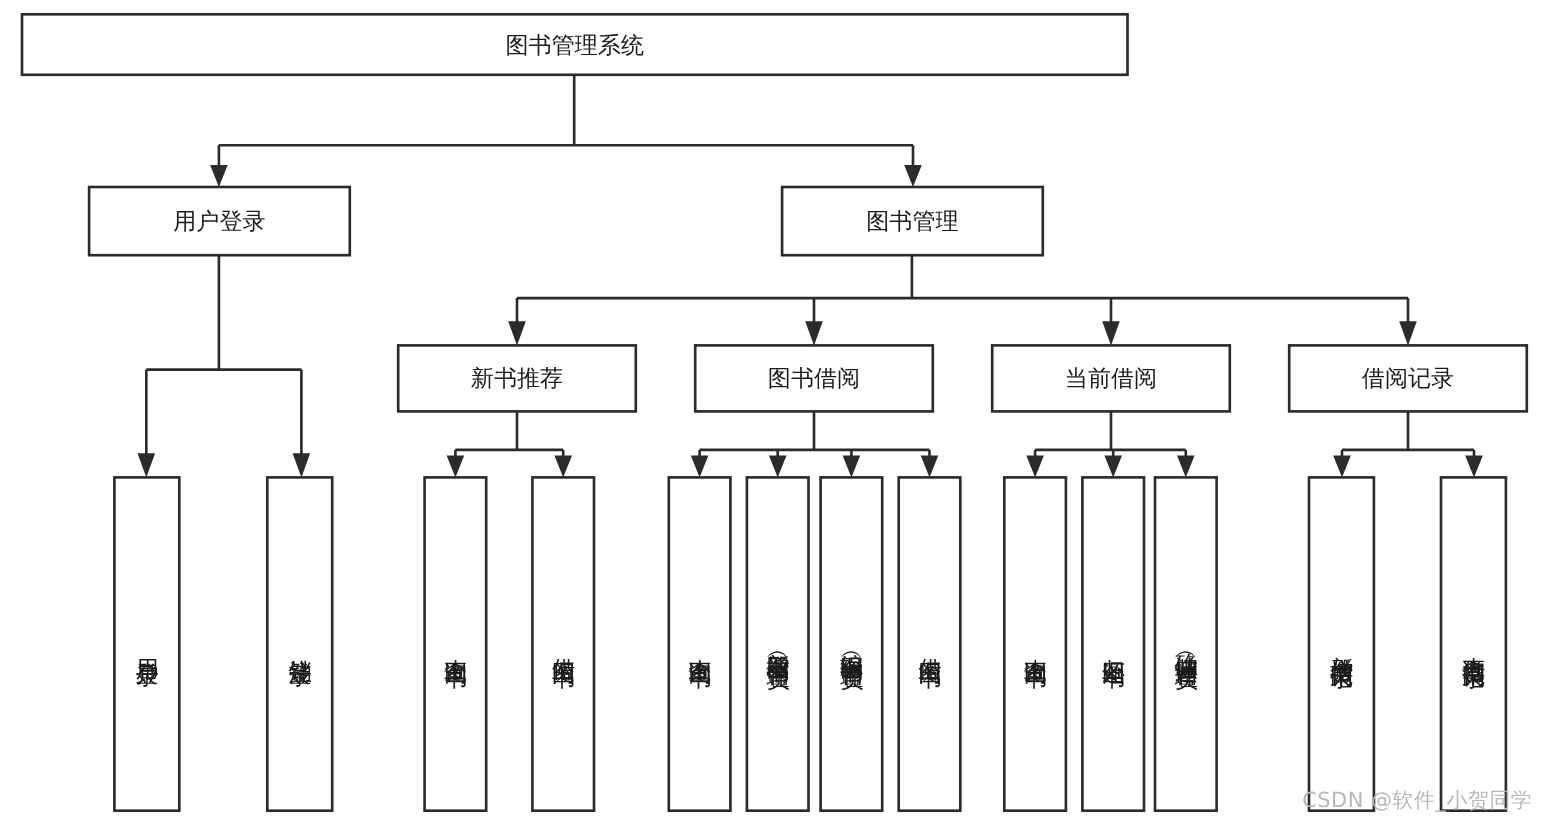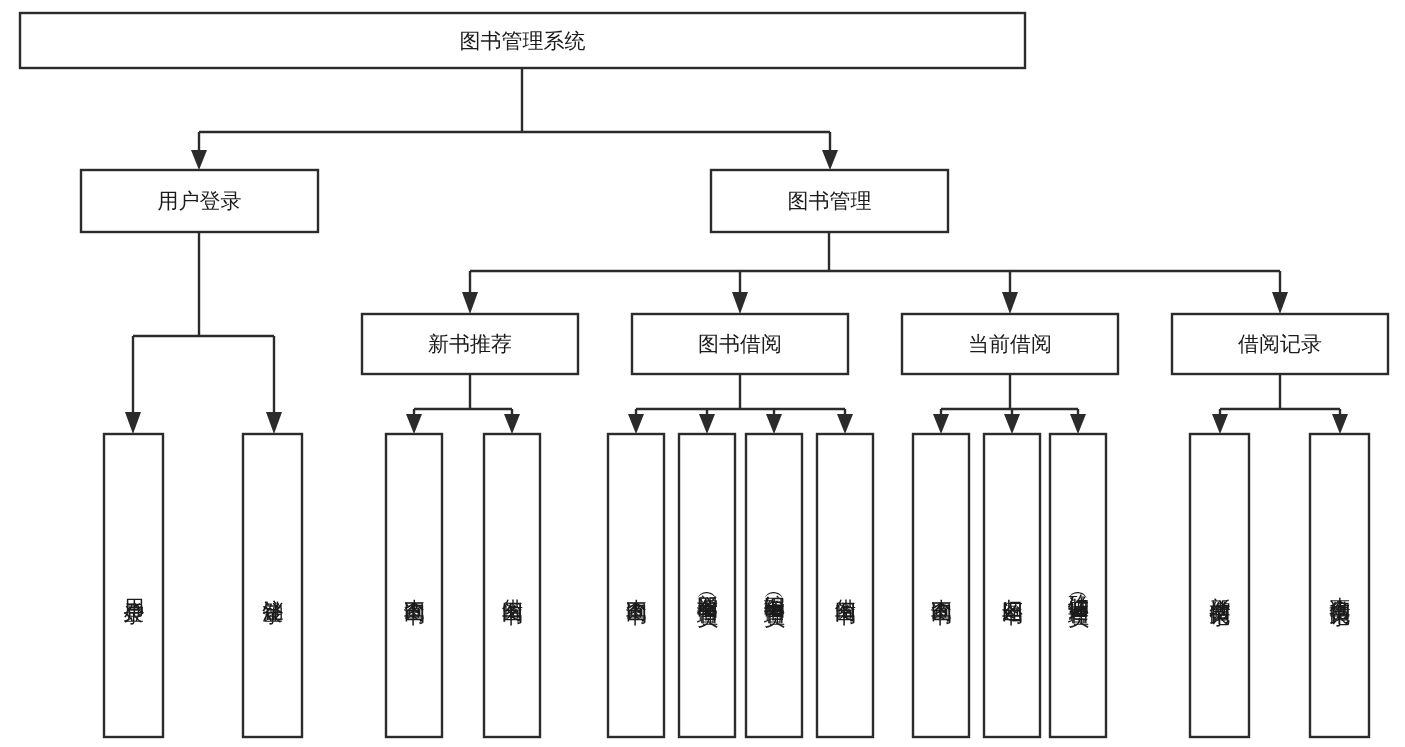--- a/index.html
+++ b/index.html
@@ -217,14 +217,15 @@
   <div class="leaf-label" style="left:608px; top:434px; width:56px; height:303px;">查询图书</div>
   <div class="leaf-label" style="left:679px; top:434px; width:56px; height:303px;">新增图书（管理员）</div>
   <div class="leaf-label" style="left:746px; top:434px; width:56px; height:303px;">编辑图书（管理员）</div>
   <div class="leaf-label" style="left:817px; top:434px; width:56px; height:303px;">借阅图书</div>
   <div class="leaf-label" style="left:913px; top:434px; width:56px; height:303px;">查询图书</div>
   <div class="leaf-label" style="left:984px; top:434px; width:56px; height:303px;">归还图书</div>
   <div class="leaf-label" style="left:1050px; top:434px; width:56px; height:303px;">确认归还（管理员）</div>
   <div class="leaf-label" style="left:1190px; top:434px; width:59px; height:303px;">新增借阅记录</div>
   <div class="leaf-label" style="left:1310px; top:434px; width:59px; height:303px;">查询借阅记录</div>
 
+  <div class="watermark">CSDN @软件_小贺同学</div>
 
 </div>
 
 </body></html>

